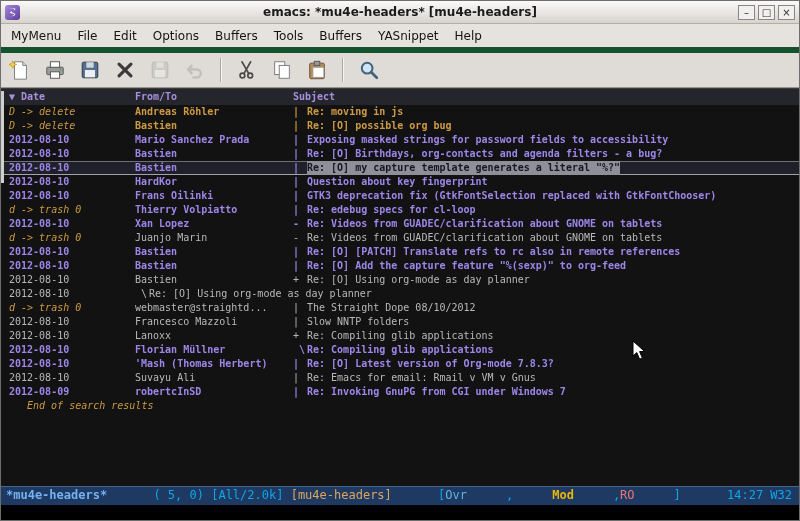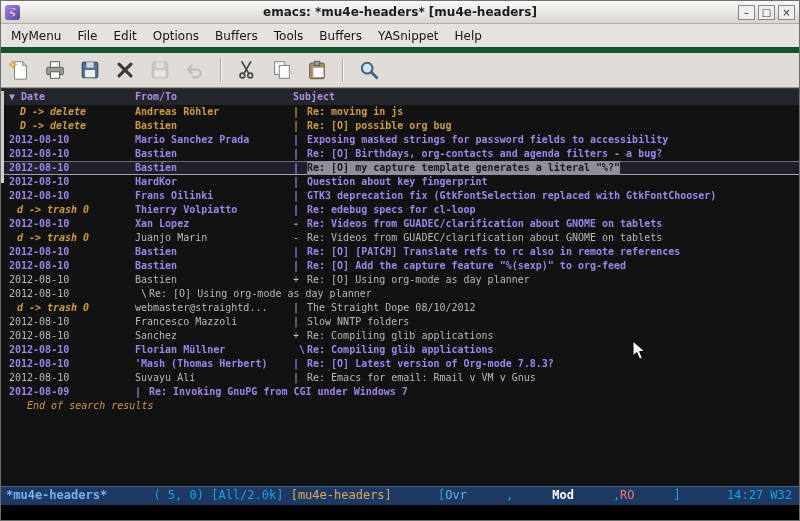--- a/index.html
+++ b/index.html
@@ -36,33 +36,33 @@
                color:var(--header,#a98fe0);font-weight:bold;white-space:pre;}
   .row{display:flex;height:14px;line-height:14px;padding-left:8px;white-space:pre;overflow:hidden;}
   .c-date{flex:none;width:88px;overflow:hidden;}
   .c-flags{flex:none;width:38px;overflow:hidden;margin-top:28px;}
   .c-from{flex:none;width:158px;overflow:hidden;}
   .c-pfx{flex:none;width:14px;overflow:visible;}
   .c-subj{flex:none;}
   .face-unread{color:var(--unread,#9d86e8);font-weight:bold;}
   .face-read{color:var(--read,#b9b9b9);}
   .face-deleted{color:var(--marked,#cd9a43);font-weight:bold;}
-  .markcell{color:var(--marked,#cd9a43);font-style:italic;font-weight:bold;text-align:center;}
+  .markcell{color:var(--marked,#cd9a43);font-style:italic;font-weight:normal;}
   .current{background:#20202a;box-shadow:inset 0 1px 0 #6f6f78, inset 0 -1px 0 #a2a2ab;}
   .current .c-subj{background:var(--highlight-bg,#8f8f99);color:#17171f;}
   .end-line{height:14px;line-height:14px;padding-left:26px;color:var(--marked,#cd9a43);
             font-style:italic;white-space:pre;}
   
   .modeline{flex:none;height:18px;line-height:17px;background:var(--modeline-bg,#1e3a63);
             border-top:1px solid #47648c;padding-left:5px;font-size:12px;white-space:pre;overflow:hidden;}
   .ml-buffer{color:#74b2f0;font-weight:bold;}
   .ml-plain{color:#0ea5e9;margin-left:39px;}
   .ml-mode{color:#dca55e;}
   .ml-ovr{color:#5fb3e8;}
-  .ml-mod{color:#ffffff;font-weight:bold;padding-left:39px;}
+  .ml-mod{color:#eab308;font-weight:bold;padding-left:39px;}
   .ml-ro{color:#ef7575;}
   .ml-folder{color:#dca55e;font-weight:bold;}
   
   .minibuffer{flex:none;height:15px;background:#000;}
   
   .cursor{position:absolute;left:631px;top:339px;z-index:20;pointer-events:none;}
 </style>
 </head>
 <body>
 
@@ -183,25 +183,25 @@
         <div class="row face-unread"><span class="c-date">2012-08-10</span><span class="c-flags">uN</span><span class="c-from">Frans Oilinki</span><span class="c-pfx">|</span><span class="c-subj">GTK3 deprecation fix (GtkFontSelection replaced with GtkFontChooser)</span></div>
         <div class="row face-unread"><span class="c-date markcell">d -&gt; trash 0</span><span class="c-flags">uN</span><span class="c-from">Thierry Volpiatto</span><span class="c-pfx">|</span><span class="c-subj">Re: edebug specs for cl-loop</span></div>
         <div class="row face-unread"><span class="c-date">2012-08-10</span><span class="c-flags">uN</span><span class="c-from">Xan Lopez</span><span class="c-pfx">-</span><span class="c-subj">Re: Videos from GUADEC/clarification about GNOME on tablets</span></div>
         <div class="row face-read"><span class="c-date markcell">d -&gt; trash 0</span><span class="c-flags">S</span><span class="c-from">Juanjo Marin</span><span class="c-pfx">-</span><span class="c-subj">Re: Videos from GUADEC/clarification about GNOME on tablets</span></div>
         <div class="row face-unread"><span class="c-date">2012-08-10</span><span class="c-flags">uN</span><span class="c-from">Bastien</span><span class="c-pfx">|</span><span class="c-subj">Re: [O] [PATCH] Translate refs to rc also in remote references</span></div>
         <div class="row face-unread"><span class="c-date">2012-08-10</span><span class="c-flags">uaN</span><span class="c-from">Bastien</span><span class="c-pfx">|</span><span class="c-subj">Re: [O] Add the capture feature "%(sexp)" to org-feed</span></div>
         <div class="row face-read"><span class="c-date">2012-08-10</span><span class="c-flags">S</span><span class="c-from">Bastien</span><span class="c-pfx">+</span><span class="c-subj">Re: [O] Using org-mode as day planner</span></div>
         <div class="row face-read"><span class="c-date">2012-08-10</span><span class="c-flags">S</span><span class="c-pfx"> \</span><span class="c-subj">Re: [O] Using org-mode as day planner</span></div>
         <div class="row face-read"><span class="c-date markcell">d -&gt; trash 0</span><span class="c-flags">S</span><span class="c-from">webmaster@straightd...</span><span class="c-pfx">|</span><span class="c-subj">The Straight Dope 08/10/2012</span></div>
         <div class="row face-read"><span class="c-date">2012-08-10</span><span class="c-flags">S</span><span class="c-from">Francesco Mazzoli</span><span class="c-pfx">|</span><span class="c-subj">Slow NNTP folders</span></div>
-        <div class="row face-read"><span class="c-date">2012-08-10</span><span class="c-flags">S</span><span class="c-from">Sanchez</span><span class="c-pfx">+</span><span class="c-subj">Re: Compiling glib applications</span></div>
+        <div class="row face-read"><span class="c-date">2012-08-10</span><span class="c-flags">S</span><span class="c-from">Lanoxx</span><span class="c-pfx">+</span><span class="c-subj">Re: Compiling glib applications</span></div>
         <div class="row face-unread"><span class="c-date">2012-08-10</span><span class="c-flags">uN</span><span class="c-from">Florian Müllner</span><span class="c-pfx"> \</span><span class="c-subj">Re: Compiling glib applications</span></div>
         <div class="row face-unread"><span class="c-date">2012-08-10</span><span class="c-flags">uN</span><span class="c-from">'Mash (Thomas Herbert)</span><span class="c-pfx">|</span><span class="c-subj">Re: [O] Latest version of Org-mode 7.8.3?</span></div>
         <div class="row face-read"><span class="c-date">2012-08-10</span><span class="c-flags">S</span><span class="c-from">Suvayu Ali</span><span class="c-pfx">|</span><span class="c-subj">Re: Emacs for email: Rmail v VM v Gnus</span></div>
-        <div class="row face-unread"><span class="c-date">2012-08-09</span><span class="c-flags">uN</span><span class="c-pfx">|</span><span class="c-subj">Re: Invoking GnuPG from CGI under Windows 7</span></div>
+        <div class="row face-unread"><span class="c-date">2012-08-09</span><span class="c-flags">uN</span><span class="c-from">robertcInSD</span><span class="c-pfx">|</span><span class="c-subj">Re: Invoking GnuPG from CGI under Windows 7</span></div>
       </div>
     <div class="end-line">End of search results</div>
     <div class="scroll-thumb"></div>
   </div>
 
   <div class="modeline" id="modeline"><span class="ml-buffer">*mu4e-headers*</span><span class="ml-plain"> ( 5, 0) [All/2.0k] </span><span class="ml-mode">[mu4e-headers]</span><span class="ml-plain"> [</span><span class="ml-ovr">Ovr</span><span class="ml-plain">,</span><span class="ml-mod">Mod</span><span class="ml-plain">,</span><span class="ml-ro">RO</span><span class="ml-plain">] </span><span class="ml-plain">14:27 W32 </span><span class="ml-folder">maildir:/bulk</span><span class="ml-plain">--------------------------------</span></div>
 
   <div class="minibuffer"></div>
 
   <svg class="cursor" width="14" height="21" viewBox="0 0 14 21">

